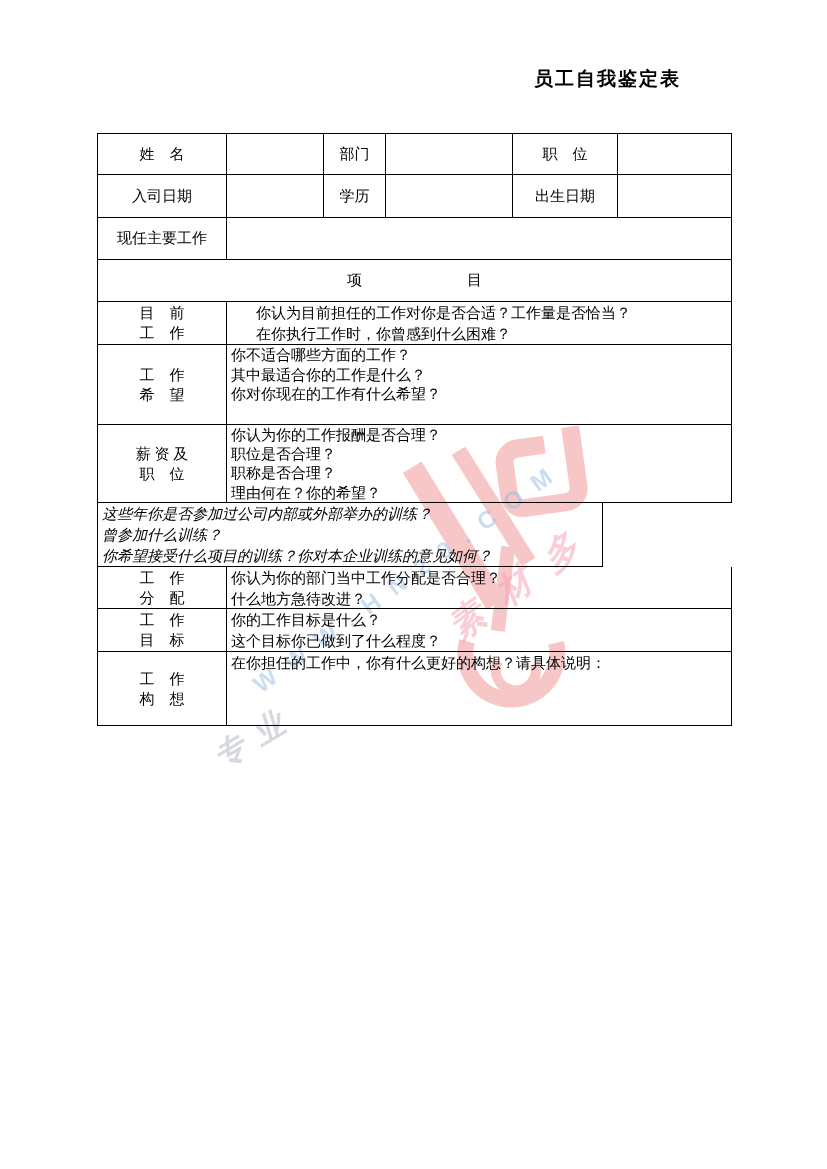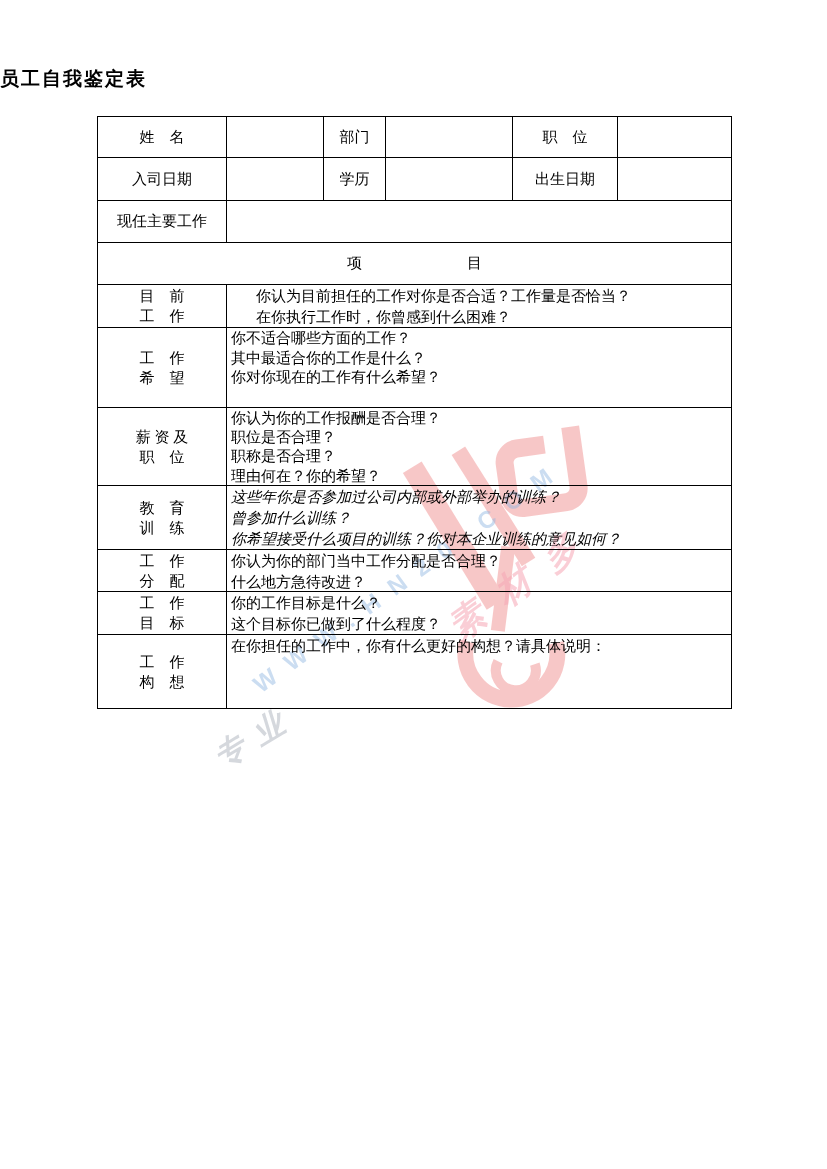--- a/index.html
+++ b/index.html
@@ -4,21 +4,21 @@
 <style>
   html,body{margin:0;padding:0;}
   body{
     width:827px;height:1169px;position:relative;background:#ffffff;
     font-family:"Liberation Serif", serif;
     color:#000;overflow:hidden;
   }
   
   .doc-title{
     position:absolute;top:66px;left:0;width:681px;
-    text-align:left;font-size:19px;font-weight:bold;letter-spacing:2px;
+    text-align:right;font-size:19px;font-weight:bold;letter-spacing:2px;
   }
   
   .wm{position:absolute;pointer-events:none;z-index:1;}
   .wm-url{
     left:248px;top:676px;
     font-family:"Liberation Sans", sans-serif;
     font-size:24px;font-weight:bold;letter-spacing:15px;
     color:rgba(140,180,225,0.45);
     transform:rotate(-36deg);transform-origin:left top;white-space:nowrap;
   }
@@ -30,21 +30,21 @@
   }
   .wm-slogan{
     left:206px;top:742px;
     font-size:31px;font-weight:bold;letter-spacing:14px;font-style:italic;
     color:rgba(150,158,170,0.40);
     transform:rotate(-31deg);transform-origin:left top;white-space:nowrap;
   }
   .wm-logo{left:392px;top:398px;opacity:0.45;transform:rotate(-8deg);}
   
   .form-table{
-    position:absolute;left:97px;top:116px;width:634px;z-index:2;
+    position:absolute;left:97px;top:133px;width:634px;z-index:2;
     border-top:1px solid #000;border-left:1px solid #000;
     font-size:15px;
   }
   .trow{display:flex;width:100%;}
   .cell{
     box-sizing:border-box;border-right:1px solid #000;border-bottom:1px solid #000;
     overflow:hidden;
   }
   
   .r-info{height:41px;}
@@ -150,24 +150,20 @@
     </div>
     <div class="cell qcell">
       <div class="q-line">你认为你的工作报酬是否合理？</div>
       <div class="q-line">职位是否合理？</div>
       <div class="q-line">职称是否合理？</div>
       <div class="q-line">理由何在？你的希望？</div>
     </div>
   </div>
 
   <div class="trow r-q4">
-    <div class="cell qlab">
-      <div>教　育</div>
-      <div>训　练</div>
-    </div>
     <div class="cell qcell">
       <div class="q-line">这些年你是否参加过公司内部或外部举办的训练？</div>
       <div class="q-line">曾参加什么训练？</div>
       <div class="q-line">你希望接受什么项目的训练？你对本企业训练的意见如何？</div>
     </div>
   </div>
 
   <div class="trow r-q5">
     <div class="cell qlab">
       <div>工　作</div>

